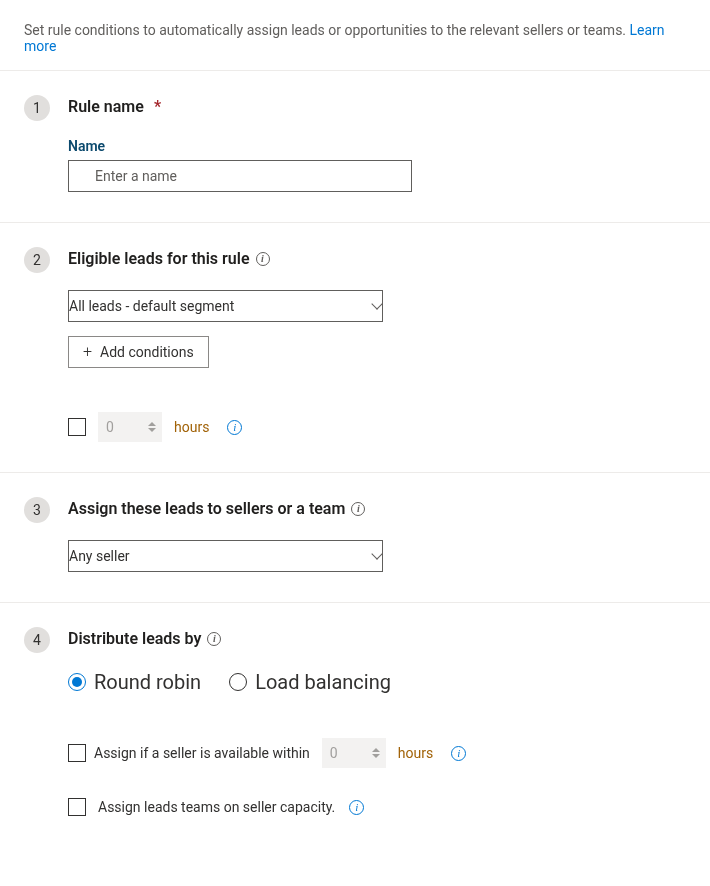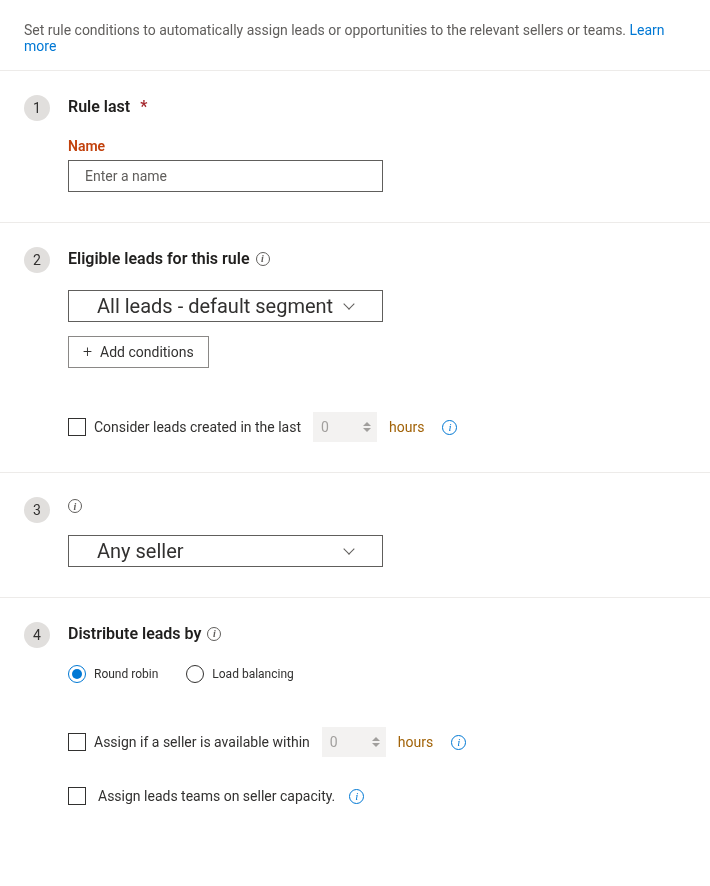--- a/index.html
+++ b/index.html
@@ -86,43 +86,43 @@
   .info-icon.blue {
     border-color: #0078d4;
     color: #0078d4;
     width: 15px;
     height: 15px;
     font-size: 11px;
   }
   .field-label {
     font-size: 14px;
     font-weight: 600;
-    color: #c2410c;
+    color: #0c4a6e;
     margin-top: 22px;
     margin-bottom: 6px;
   }
   .text-input {
-    width: 315px;
+    width: 344px;
     height: 32px;
     border: 1px solid #605e5c;
-    padding: 0 16px;
+    padding: 0 26px;
     font-size: 14px;
     font-family: inherit;
     color: #323130;
     outline: none;
   }
   .text-input::placeholder {
     color: #605e5c;
   }
   .dropdown {
     width: 315px;
     height: 32px;
     border: 1px solid #605e5c;
-    padding: 0 28px;
-    font-size: 20px;
+    padding: 0 0;
+    font-size: 14px;
     display: flex;
     align-items: center;
     justify-content: space-between;
     cursor: pointer;
     background: #fff;
   }
   .chevron-down {
     width: 10px;
     height: 10px;
     position: relative;
@@ -225,21 +225,21 @@
     border-color: #0078d4;
   }
   .radio.selected::after {
     content: "";
     width: 10px;
     height: 10px;
     background: #0078d4;
     border-radius: 50%;
   }
   .radio-label {
-    font-size: 12px;
+    font-size: 20px;
     color: #323130;
     margin-right: 20px;
   }
   .mt-14 { margin-top: 14px; }
   .mt-22 { margin-top: 22px; }
   .mt-44 { margin-top: 44px; }
 </style>
 </head>
 <body>
 
@@ -248,21 +248,21 @@
     <span>Set rule conditions to automatically assign leads or opportunities to the relevant sellers or teams. </span><a class="link">Learn more</a>
   </p>
 </div>
 
 <div class="divider"></div>
 
 <div class="section">
   <div class="step-badge">1</div>
   <div class="section-body">
     <div class="section-heading">
-      <span>Rule last</span>
+      <span>Rule name</span>
         <span class="required">*</span>
     </div>
     <div class="field-label">Name</div>
     <input type="text" class="text-input" placeholder="Enter a name" style="">
   </div>
 </div>
 
 <div class="divider"></div>
 
 <div class="section">
@@ -275,40 +275,40 @@
     <div class="dropdown mt-22">
       <span>All leads - default segment</span>
       <span class="chevron-down"></span>
     </div>
     <button class="btn mt-14">
       <span class="plus">+</span>
       <span>Add conditions</span>
     </button>
     <div class="row mt-44">
       <div class="checkbox"></div>
-      <span class="check-label">Consider leads created in the last</span>
       <div class="spinner">
         <span>0</span>
         <div class="spinner-arrows">
           <div class="spin-up"></div>
           <div class="spin-down"></div>
         </div>
       </div>
       <span class="spinner-unit">hours</span>
       <span class="info-icon blue">i</span>
     </div>
   </div>
 </div>
 
 <div class="divider"></div>
 
 <div class="section">
   <div class="step-badge">3</div>
   <div class="section-body">
     <div class="section-heading">
+      <span>Assign these leads to sellers or a team</span>
       <span class="info-icon">i</span>
     </div>
     <div class="dropdown mt-22">
       <span>Any seller</span>
       <span class="chevron-down"></span>
     </div>
   </div>
 </div>
 
 <div class="divider"></div>

